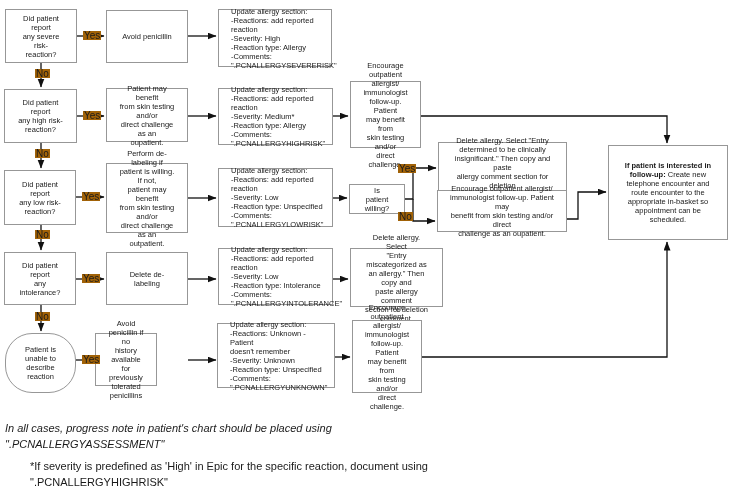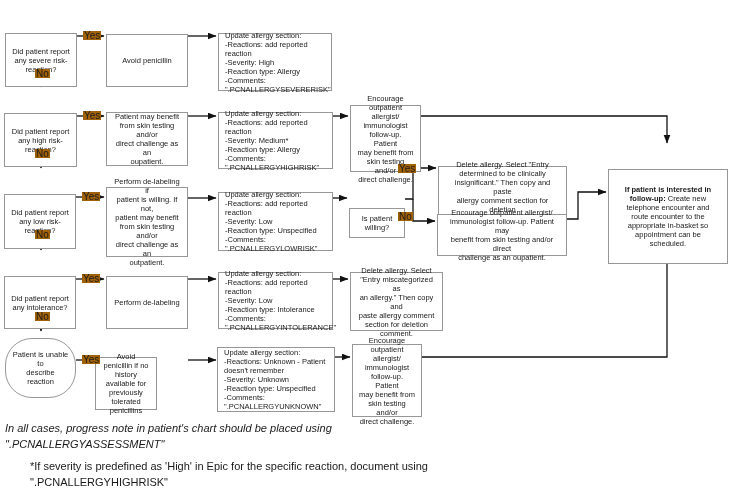--- a/index.html
+++ b/index.html
@@ -1,21 +1,21 @@
 <!DOCTYPE html>
 <html><head>
 <meta charset="utf-8">
 <style>
   html,body{margin:0;padding:0;background:#fff;}
   #stage{position:relative;width:733px;height:492px;background:#fff;overflow:hidden;
          font-family:"Liberation Sans",sans-serif;color:#000;}
   svg.connectors{position:absolute;left:0;top:0;z-index:1;}
   .box{position:absolute;box-sizing:border-box;background:#fff;border:1px solid #979797;
        font-size:7.5px;line-height:9px;color:#1a1a1a;display:flex;align-items:center;
-       justify-content:center;text-align:center;white-space:pre-line;padding:1px 6px;z-index:2;margin-top:24px;}
+       justify-content:center;text-align:center;white-space:pre-line;padding:1px 12px;z-index:2;}
   .box.left{text-align:left;justify-content:flex-start;}
   .box .inner{display:inline;}
   .edge-label{position:absolute;background:#a16207;font-size:10px;line-height:9px;
        padding:0 1px;color:#1a1a1a;z-index:3;}
   .footer-text{position:absolute;white-space:pre-line;font-size:11px;line-height:16px;
        color:#1a1a1a;margin:0;z-index:2;}
 </style>
 </head>
 <body>
 
@@ -63,35 +63,35 @@
 any severe risk-
 reaction?</div>
   <div class="box" style="left:4px;top:89px;width:73px;height:54px;">Did patient report
 any high risk-
 reaction?</div>
   <div class="box" style="left:4px;top:170px;width:72px;height:55px;">Did patient report
 any low risk-
 reaction?</div>
   <div class="box" style="left:4px;top:252px;width:72px;height:53px;">Did patient report
 any intolerance?</div>
-  <div class="box" style="left:5px;top:314px;width:71px;height:60px;border-radius:27px;">Patient is unable to
+  <div class="box" style="left:5px;top:333px;width:71px;height:60px;border-radius:27px;">Patient is unable to
 describe reaction</div>
 
   <div class="box" style="left:106px;top:10px;width:82px;height:53px;">Avoid penicillin</div>
   <div class="box" style="left:106px;top:88px;width:82px;height:54px;">Patient may benefit
 from skin testing and/or
 direct challenge as an
 oupatient.</div>
   <div class="box" style="left:106px;top:163px;width:82px;height:70px;">Perform de-labeling if
 patient is willing. If not,
 patient may benefit
 from skin testing and/or
 direct challenge as an
 outpatient.</div>
-  <div class="box" style="left:106px;top:252px;width:82px;height:53px;">Perform de-labeling</div>
+  <div class="box" style="left:106px;top:252px;width:82px;height:53px;">Delete de-labeling</div>
   <div class="box" style="left:95px;top:333px;width:62px;height:53px;">Avoid penicillin if no
 history available for
 previously tolerated
 penicillins</div>
 
   <div class="box left" style="left:218px;top:9px;width:114px;height:58px;">Update allergy section:
 -Reactions: add reported reaction
 -Severity: High
 -Reaction type: Allergy
 -Comments:

